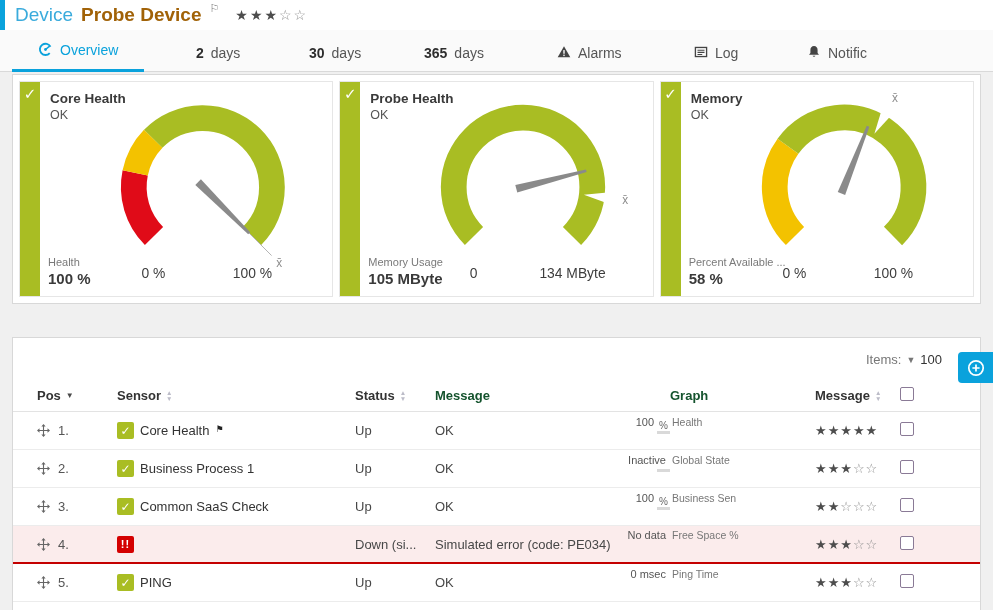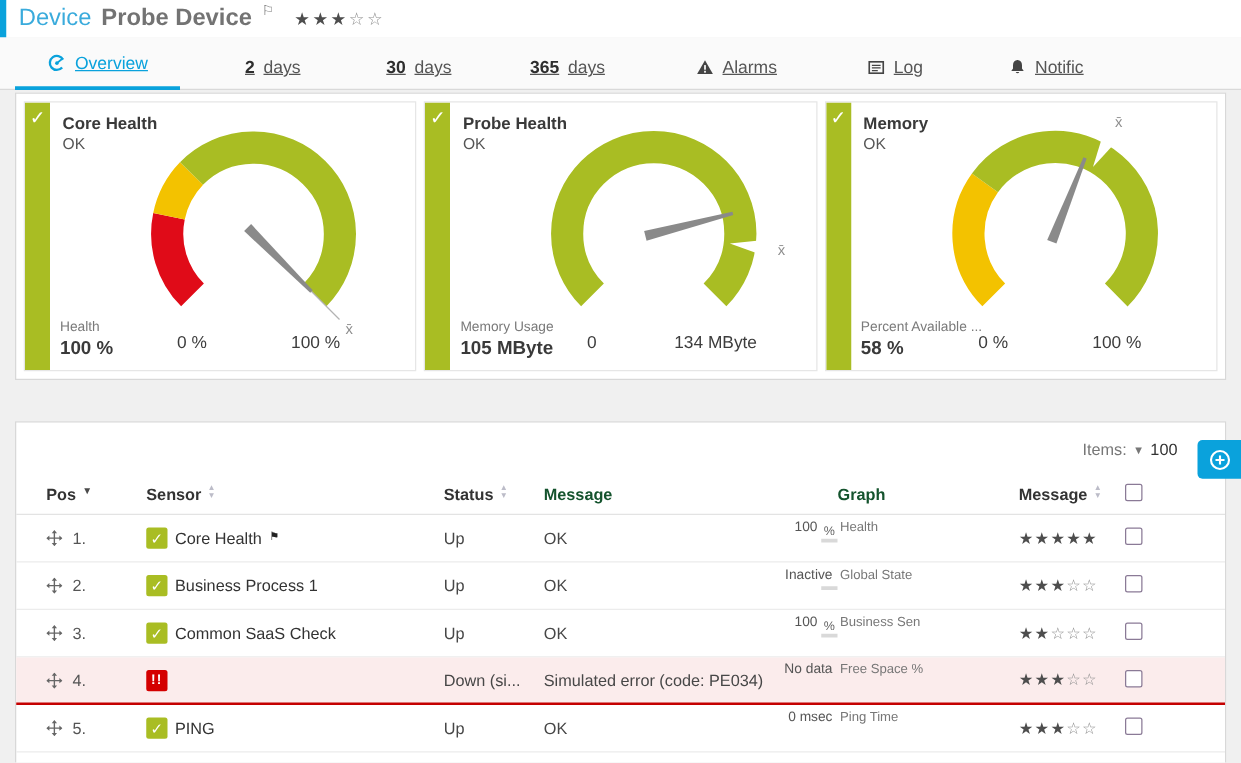--- a/index.html
+++ b/index.html
@@ -8,28 +8,28 @@
     font-family: "Liberation Sans", "DejaVu Sans", sans-serif;
     background: #f0f0f0;
     position: relative;
     color: #333;
   }
   
   .hdr { position: absolute; top:0; left:0; width:100%; height:30px; background:#fff; }
   .brand-bar { position:absolute; left:0; top:0; width:5px; height:30px; background:#0aa2dc; }
   .hdr-inner { display:flex; align-items:center; height:30px; padding-left:15px; gap:8px; }
   .kicker { font-size:19px; color:#3aabdc; }
-  .title  { font-weight:bold; font-size:19px; color:#737373; }
+  .title  { font-weight:bold; font-size:19px; color:#a16207; }
   .hdr-flag { font-size:11px; color:#777; align-self:flex-start; margin-top:2px; }
   .hdr-stars { font-size:14px; letter-spacing:2px; margin-left:8px; }
   .stars .f { color:#4d4d4d; }
   .stars .e { color:#8f8f8f; }
   
   .tabbar { position:absolute; top:30px; left:0; width:100%; height:42px; background:#fafafa; border-bottom:1px solid #d9d9d9; }
-  .tab { position:absolute; bottom:-1px; display:flex; align-items:flex-end; gap:7px; padding:9px 8px 11px 8px; font-size:14px; color:#555; cursor:pointer; white-space:nowrap;text-decoration:underline; }
+  .tab { position:absolute; bottom:-1px; display:flex; align-items:flex-start; gap:7px; padding:9px 8px 11px 8px; font-size:14px; color:#555; cursor:pointer; white-space:nowrap; }
   .tab b { color:#2e2e2e; font-weight:bold; }
   .tab.active { color:#0aa2dc; border-bottom:3px solid #0aa2dc; padding-left:26px; padding-right:26px; }
   .tab:nth-of-type(1){ left:12px; }
   .tab:nth-of-type(2){ left:188px; }
   .tab:nth-of-type(3){ left:301px; }
   .tab:nth-of-type(4){ left:416px; }
   .tab:nth-of-type(5){ left:549px; }
   .tab:nth-of-type(6){ left:686px; }
   .tab:nth-of-type(7){ left:799px; }
   .tab:nth-of-type(8){ left:935px; }
@@ -45,21 +45,21 @@
   .gfoot { position:absolute; left:28px; bottom:9px; }
   .gchan { font-size:11px; color:#7a7a7a; }
   .gval { font-size:15px; font-weight:bold; color:#3a3a3a; margin-top:2px; }
   
   .table-panel { position:absolute; top:337px; left:12px; right:12px; height:300px; background:#fff; border:1px solid #d8d8d8; }
   .items-bar { height:42px; display:flex; align-items:center; justify-content:flex-end; padding-right:38px; gap:5px; font-size:13px; color:#777; cursor:pointer; }
   .items-bar .chev { font-size:9px; color:#777; margin-top:2px; }
   .items-bar .cnt { color:#333; }
   .grid { display:grid; grid-template-columns:80px 238px 80px 235px 145px 85px 1fr; align-items:center; padding:0 10px 0 24px; }
   .thead { height:32px; font-size:13px; font-weight:bold; border-bottom:1px solid #e3e3e3; }
-  .thead .hc { display:flex; gap:5px; color:#333; cursor:pointer; }
+  .thead .hc { display:flex; align-items:center; gap:5px; color:#333; cursor:pointer; }
   .thead .hc.dim { color:#14532d; cursor:default; }
   .sortboth { display:inline-flex; flex-direction:column; font-size:6.5px; line-height:5.5px; color:#bcbcc8; }
   .sortdesc { font-size:8px; color:#4a4a4a; }
   .trow { height:38px; border-bottom:1px solid #ececec; font-size:13px; color:#474747; }
   .trow.err { background:#fbecec; border-bottom:2px solid #c40000; }
   .c-pos { display:flex; align-items:center; gap:8px; }
   .pos-num { color:#555; }
   .handle { display:inline-flex; cursor:grab; }
   .c-sensor { display:flex; align-items:center; gap:6px; }
   .sicon { width:17px; height:17px; border-radius:2px; display:inline-flex; align-items:center; justify-content:center; color:#fff; font-weight:bold; flex:none; }

